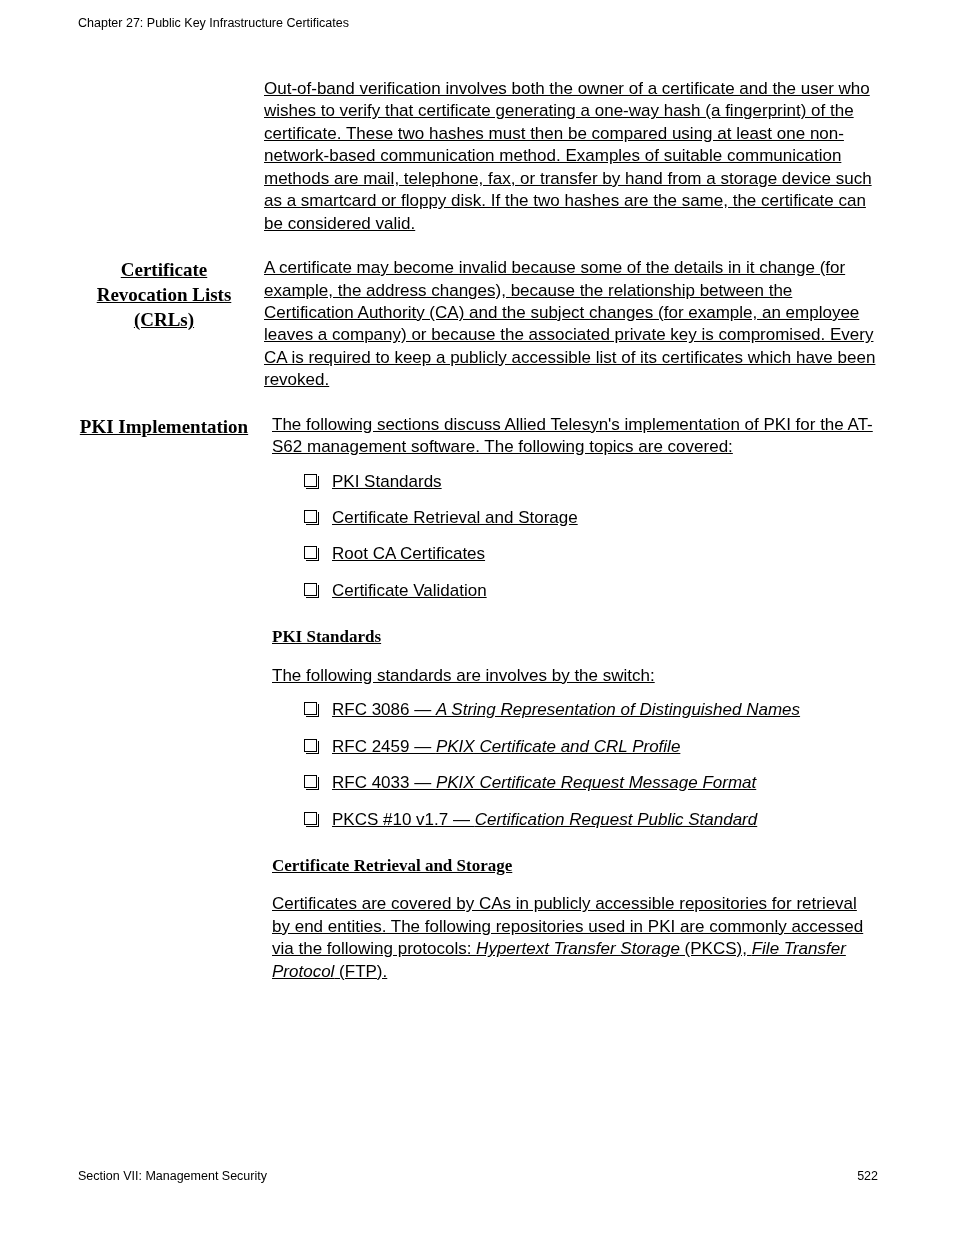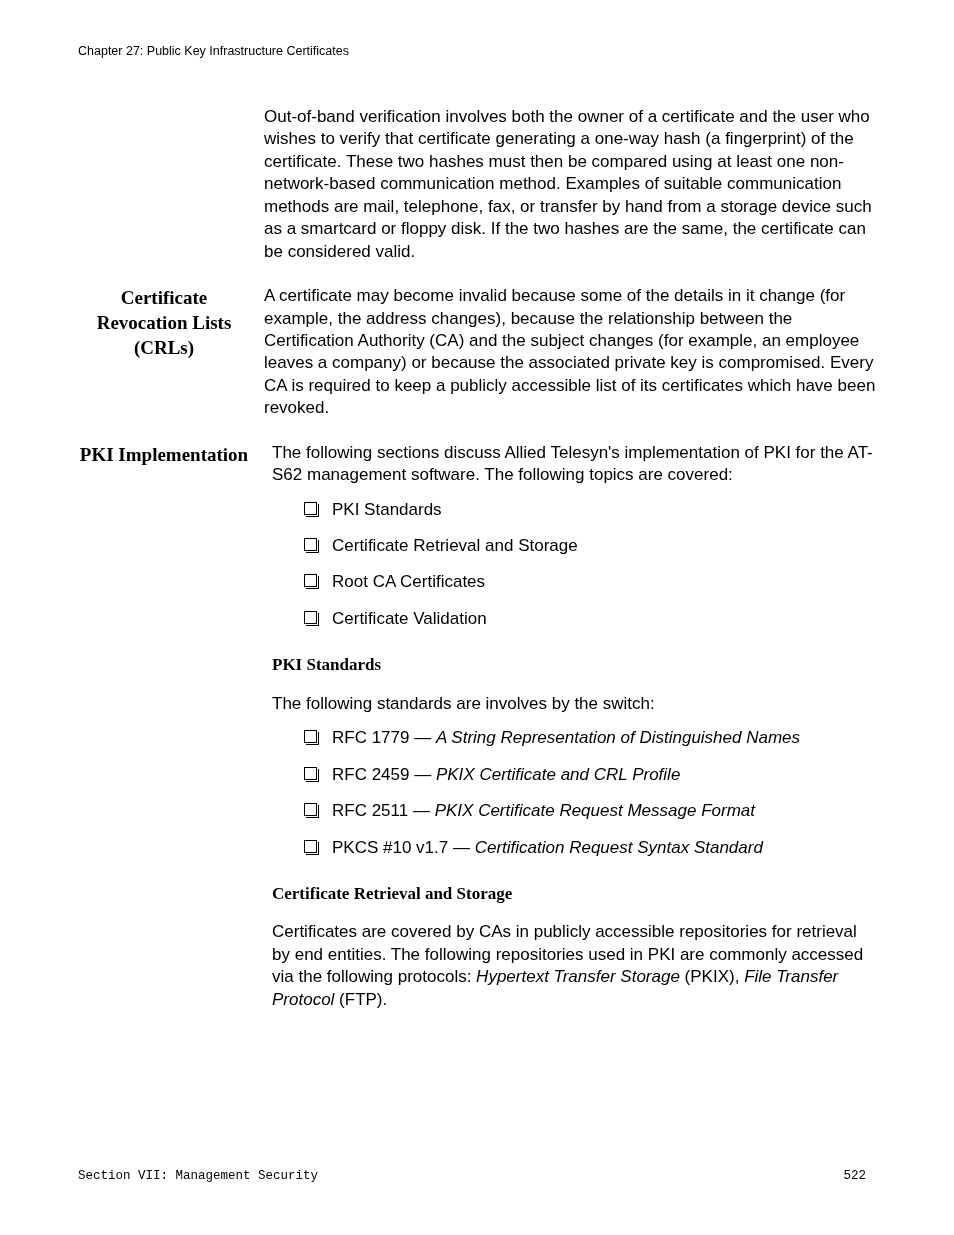--- a/index.html
+++ b/index.html
@@ -11,30 +11,31 @@
     background: #fff;
     font-family: "Myriad Pro", "Segoe UI", "Helvetica Neue", Arial, sans-serif;
     color: #000;
     -webkit-font-smoothing: antialiased;
   }
   .page {
     position: relative;
     width: 954px;
     height: 1235px;
     box-sizing: border-box;
-    padding: 44px 78px 0 78px;
+    padding: 16px 78px 0 78px;
   }
   .running-header {
     font-size: 12.5px;
     color: #000;
     margin-bottom: 48px;
     font-weight: 400;
   }
   .content {
     position: relative;
+    text-decoration: underline;
   }
   .row {
     display: flex;
     align-items: flex-start;
     margin-bottom: 22px;
   }
   .side {
     width: 186px;
     flex: 0 0 186px;
     text-align: center;
@@ -88,25 +89,24 @@
   .subhead {
     font-family: "Bookman Old Style", "ITC Bookman", Georgia, serif;
     font-weight: 700;
     font-size: 17px;
     margin: 24px 0 16px 0;
   }
   .footer {
     position: absolute;
     bottom: 52px;
     left: 78px;
-    right: 88px;
+    right: 76px;
     display: flex;
     justify-content: space-between;
     font-size: 12.5px;
-    font-family: Liberation Mono, monospace;
   }
   .em { font-style: italic; }
   .space-above { margin-top: 6px; }
 </style>
 </head>
 <body>
 
 <div class="page">
 
   <div class="running-header">Chapter 27: Public Key Infrastructure Certificates</div>
@@ -136,29 +136,29 @@
           <li><span class="box"></span><span>PKI Standards</span></li>
           <li><span class="box"></span><span>Certificate Retrieval and Storage</span></li>
           <li><span class="box"></span><span>Root CA Certificates</span></li>
           <li><span class="box"></span><span>Certificate Validation</span></li>
         </ul>
 
         <div class="subhead">PKI Standards</div>
         <p class="para">The following standards are involves by the switch:</p>
 
         <ul class="checklist space-above">
-          <li><span class="box"></span><span><span>RFC 1779 — </span><span class="em">A String Representation of Distinguished Names</span></span></li>
+          <li><span class="box"></span><span><span>RFC 3086 — </span><span class="em">A String Representation of Distinguished Names</span></span></li>
           <li><span class="box"></span><span><span>RFC 2459 — </span><span class="em">PKIX Certificate and CRL Profile</span></span></li>
-          <li><span class="box"></span><span><span>RFC 2511 — </span><span class="em">PKIX Certificate Request Message Format</span></span></li>
-          <li><span class="box"></span><span><span>PKCS #10 v1.7 — </span><span class="em">Certification Request Syntax Standard</span></span></li>
+          <li><span class="box"></span><span><span>RFC 4033 — </span><span class="em">PKIX Certificate Request Message Format</span></span></li>
+          <li><span class="box"></span><span><span>PKCS #10 v1.7 — </span><span class="em">Certification Request Public Standard</span></span></li>
         </ul>
 
         <div class="subhead">Certificate Retrieval and Storage</div>
         <p class="para">
-          <span>Certificates are covered by CAs in publicly accessible repositories for retrieval by end entities. The following repositories used in PKI are commonly accessed via the following protocols: </span><span class="em">Hypertext Transfer Storage</span><span> (PKIX), </span><span class="em">File Transfer Protocol</span><span> (FTP).</span>
+          <span>Certificates are covered by CAs in publicly accessible repositories for retrieval by end entities. The following repositories used in PKI are commonly accessed via the following protocols: </span><span class="em">Hypertext Transfer Storage</span><span> (PKCS), </span><span class="em">File Transfer Protocol</span><span> (FTP).</span>
         </p>
 
       </div>
     </div>
 
   </div>
 
   <div class="footer">
     <span>Section VII: Management Security</span>
     <span>522</span>

